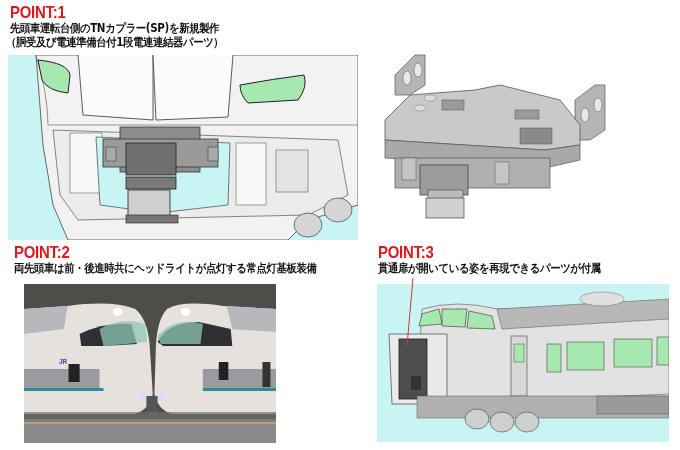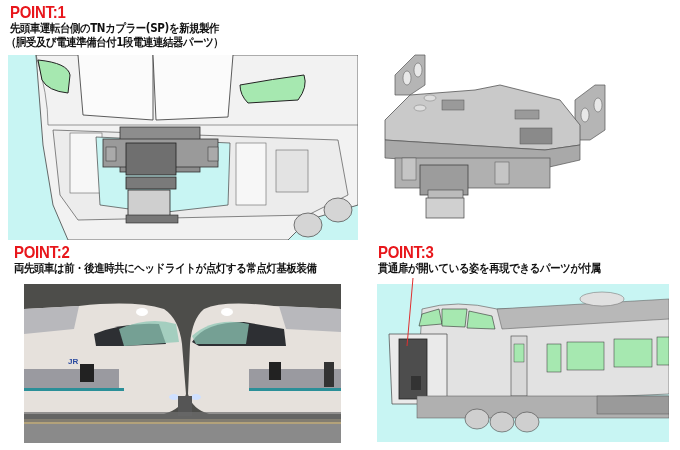--- a/index.html
+++ b/index.html
@@ -97,21 +97,21 @@
 
     <rect x="40" y="125" width="48" height="30" fill="#9c9c9c" stroke="#444" stroke-width="0.8"></rect>
     <rect x="48" y="150" width="35" height="10" fill="#bbb" stroke="#444" stroke-width="0.6"></rect>
     <rect x="46" y="158" width="38" height="20" fill="#d0d0d0" stroke="#444" stroke-width="0.7"></rect>
   </svg>
 </div>
 
 <div class="point-title" style="left:14px; top:244px;">POINT:2</div>
 <div class="point-desc" style="left:14px; top:261px;">両先頭車は前・後進時共にヘッドライトが点灯する常点灯基板装備</div>
 
-<div class="panel" style="left:24px; top:284px; width:317px; height:159px; background:#4a4a47;">
+<div class="panel" style="left:24px; top:284px; width:252px; height:159px; background:#4a4a47;">
   <svg viewBox="0 0 317 159" preserveAspectRatio="none">
     <rect x="0" y="0" width="317" height="159" fill="#4d4d4a"></rect>
 
     <rect x="0" y="138" width="317" height="21" fill="#8a8a8a"></rect>
     <rect x="0" y="135" width="317" height="5" fill="#b3a27a"></rect>
 
     <path d="M0 25 L55 22 Q110 16 140 25 Q155 35 158 60 L162 110 Q158 125 140 130 L0 130 Z" fill="#e6e1dc"></path>
     <path d="M0 25 L55 22 L50 45 L0 50 Z" fill="#b8b8bc"></path>
     <path d="M70 50 Q100 38 135 40 L142 60 L100 62 L72 62 Z" fill="#2d2f33"></path>
     <path d="M95 45 Q125 32 152 40 L155 58 L100 62 Z" fill="#8ec7b5" opacity="0.75"></path>

